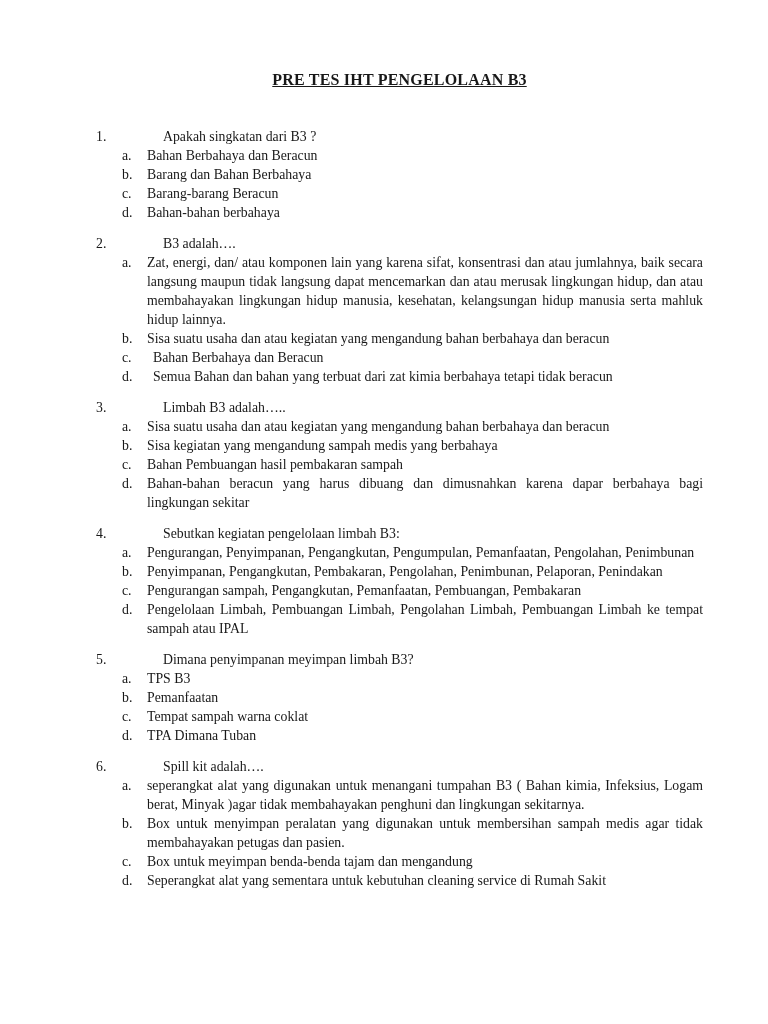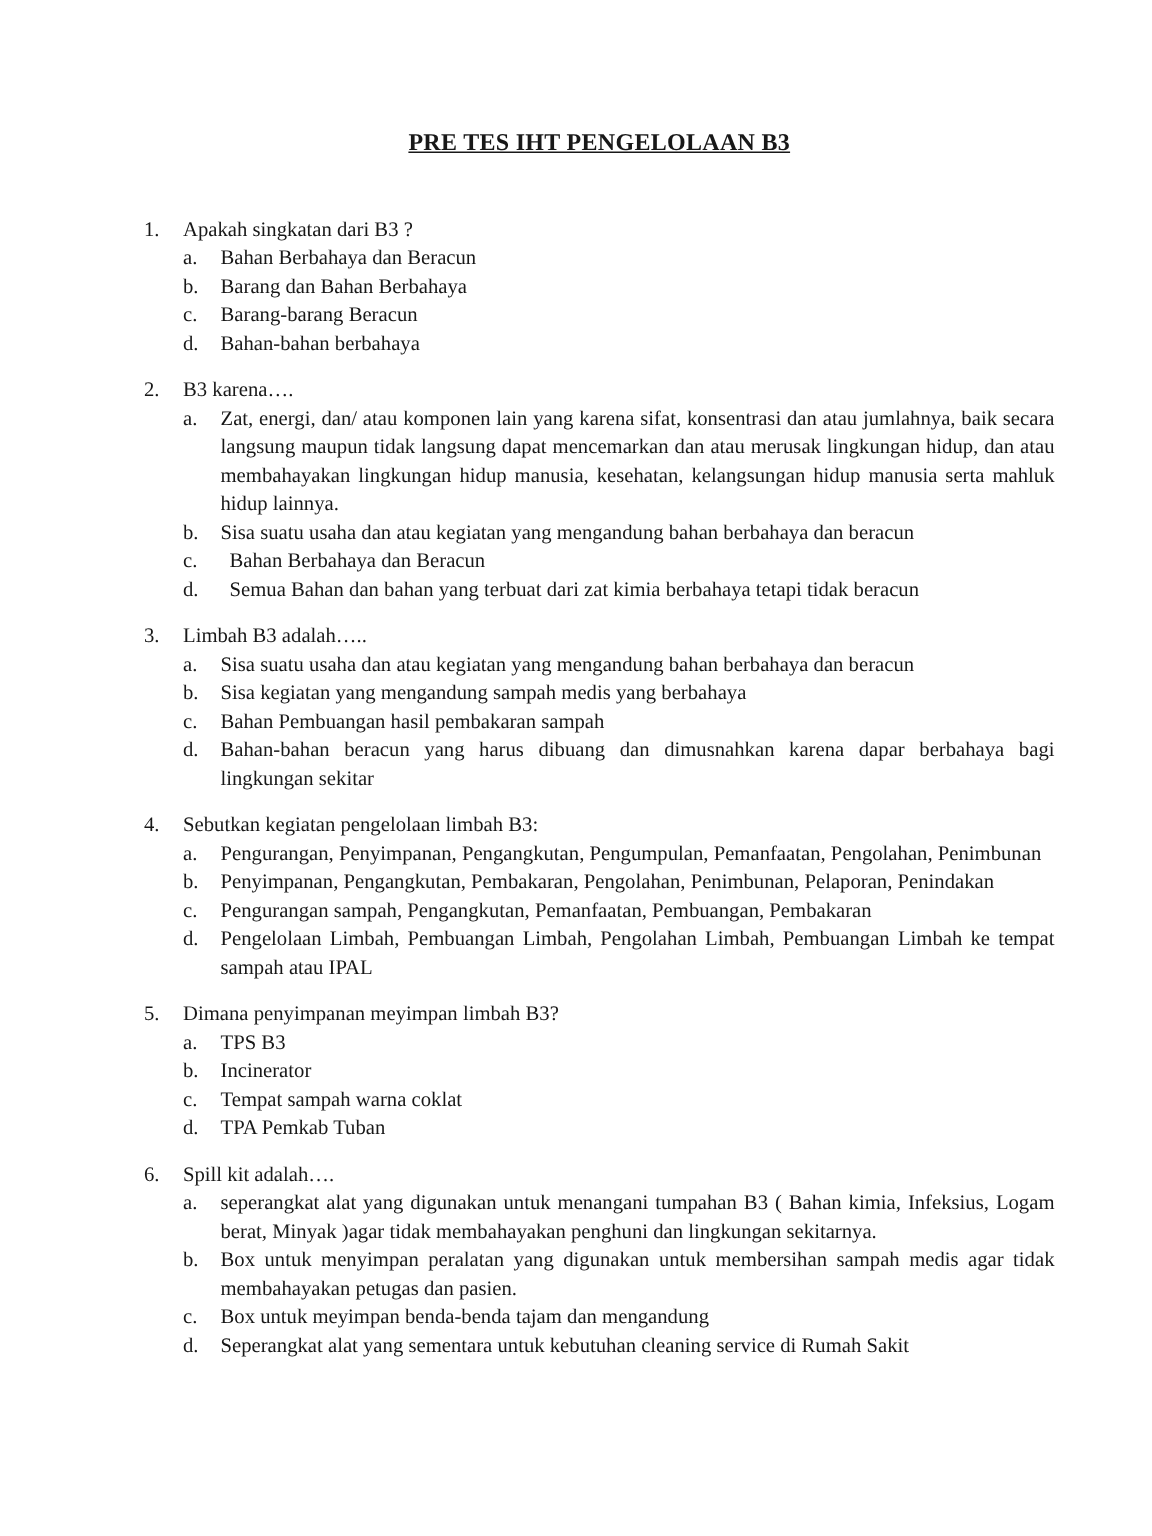--- a/index.html
+++ b/index.html
@@ -21,35 +21,36 @@
     padding: 70px 65px 0 96px;
     background: #ffffff;
   }
   .doc-title {
     font-size: 16px;
     line-height: 19px;
     font-weight: bold;
     text-decoration: underline;
     text-align: center;
     letter-spacing: 0.2px;
-    margin: 16px 0 38px 0;
+    margin: 0 0 38px 0;
   }
   .question {
     margin-bottom: 12px;
     font-size: 13.8px;
     line-height: 19px;
   }
   .q-head {
     display: flex;
   }
   .q-num {
     flex: 0 0 26px;
   }
   .q-text {
     flex: 1;
+    margin-left: 41px;
   }
   .q-body {
     margin-left: 26px;
   }
   .option {
     display: flex;
   }
   .opt-letter {
     flex: 0 0 25px;
   }
@@ -89,21 +90,21 @@
           <div class="option">
         <span class="opt-letter">d.</span>
         <span class="opt-text">Bahan-bahan berbahaya</span>
       </div>
         </div>
   </div>
 
   <div class="question">
     <div class="q-head">
       <span class="q-num">2.</span>
-      <span class="q-text">B3 karena….</span>
+      <span class="q-text">B3 adalah….</span>
     </div>
     <div class="q-body">
 
     <div class="option">
         <span class="opt-letter">a.</span>
         <span class="opt-text">Zat, energi, dan/ atau komponen lain yang karena sifat, konsentrasi dan atau jumlahnya, baik secara langsung maupun tidak langsung dapat mencemarkan dan atau merusak lingkungan hidup, dan atau membahayakan lingkungan hidup manusia, kesehatan, kelangsungan hidup manusia serta mahluk hidup lainnya.</span>
       </div>
           <div class="option">
         <span class="opt-letter">b.</span>
         <span class="opt-text">Sisa suatu usaha dan atau kegiatan yang mengandung bahan berbahaya dan beracun</span>
@@ -177,29 +178,29 @@
       <span class="q-text">Dimana penyimpanan meyimpan limbah B3?</span>
     </div>
     <div class="q-body">
 
     <div class="option">
         <span class="opt-letter">a.</span>
         <span class="opt-text">TPS B3</span>
       </div>
           <div class="option">
         <span class="opt-letter">b.</span>
-        <span class="opt-text">Incinerator</span>
+        <span class="opt-text">Pemanfaatan</span>
       </div>
           <div class="option">
         <span class="opt-letter">c.</span>
         <span class="opt-text">Tempat sampah warna coklat</span>
       </div>
           <div class="option">
         <span class="opt-letter">d.</span>
-        <span class="opt-text">TPA Pemkab Tuban</span>
+        <span class="opt-text">TPA Dimana Tuban</span>
       </div>
         </div>
   </div>
 
   <div class="question">
     <div class="q-head">
       <span class="q-num">6.</span>
       <span class="q-text">Spill kit adalah….</span>
     </div>
     <div class="q-body">

